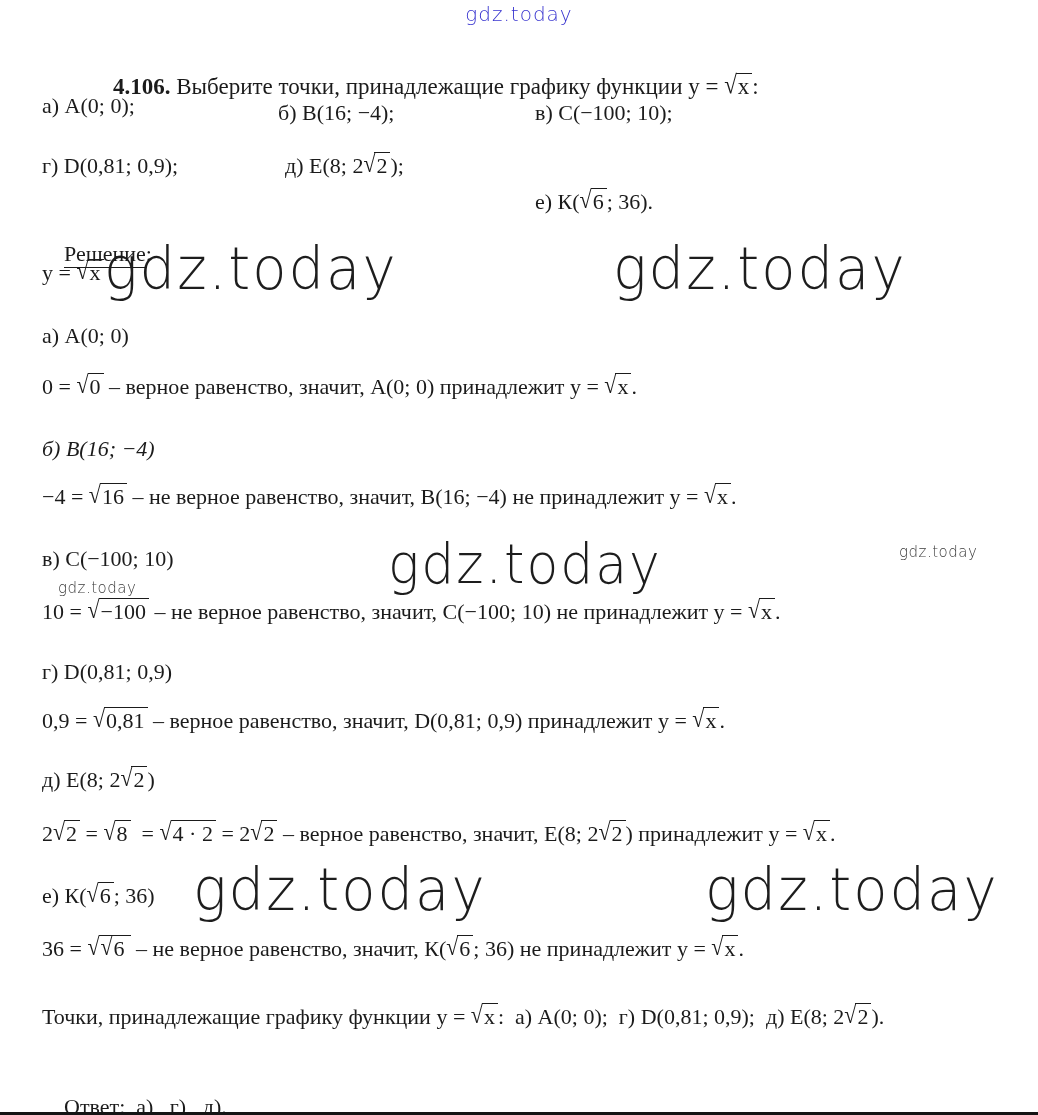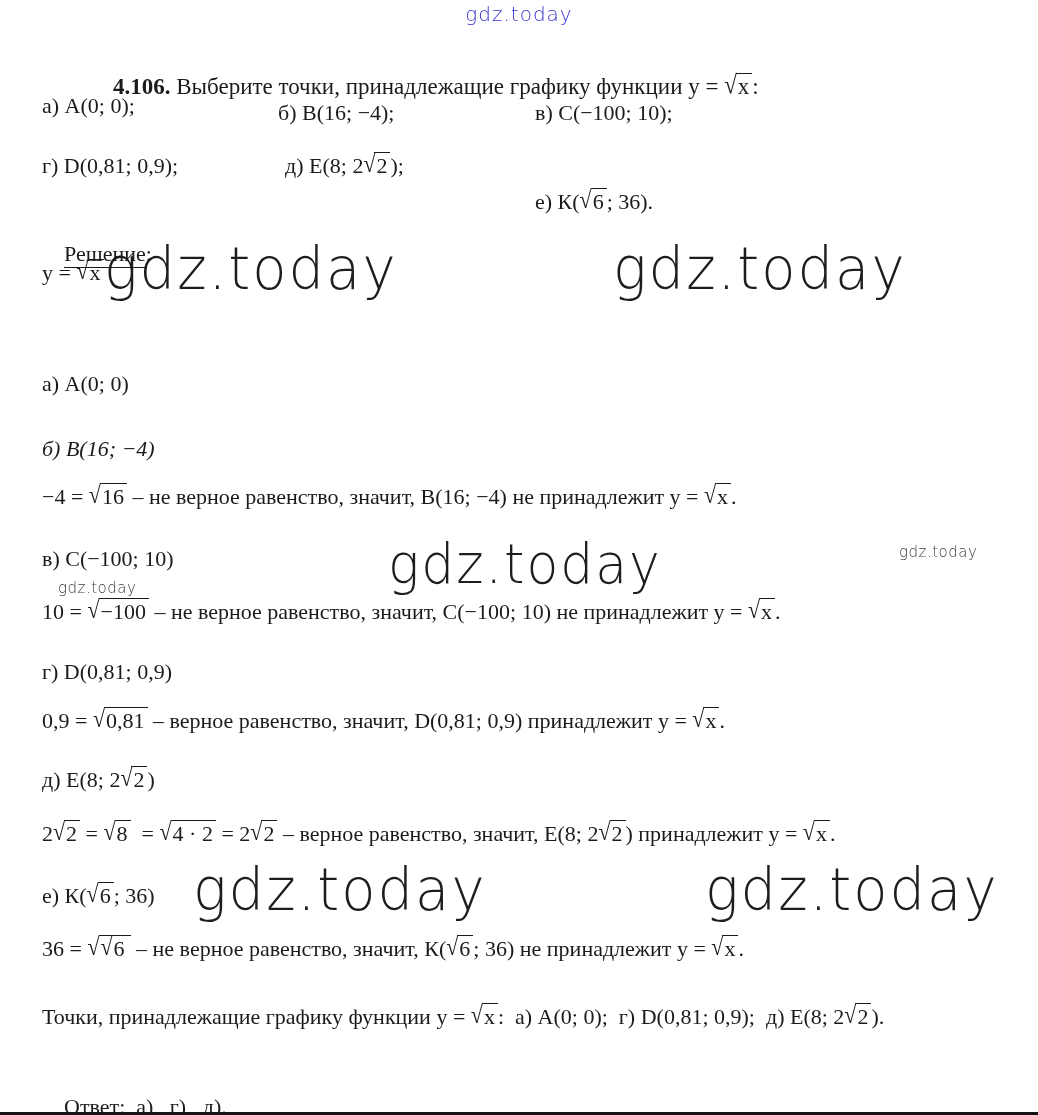--- a/index.html
+++ b/index.html
@@ -61,21 +61,22 @@
   <div class="line" style="top:151px;left:42px;">г) D(0,81; 0,9);</div>
   <div class="line" style="top:151px;left:285px;">д) E(8; 2<span class="sq"><span class="rs">√</span><span class="rd">2</span></span>);</div>
   <div class="line" style="top:151px;left:535px;margin-top:36px;">е) К(<span class="sq"><span class="rs">√</span><span class="rd">6</span></span>; 36).</div>
 
   <div class="line" style="top:209px;left:42px;">
     <span class="ul">Решение</span><span>:</span>
   </div>
 
   <div class="line" style="top:258px;left:42px;">y = <span class="sq"><span class="rs">√</span><span class="rd">x</span></span></div>
 
-  <div class="line" style="top:321px;left:42px;margin-top:48px;">а) A(0; 0)</div>
+  <div class="line" style="top:321px;left:42px;">а) A(0; 0)</div>
+  <div class="line" style="top:372px;left:42px;">0 = <span class="sq"><span class="rs">√</span><span class="rd">0</span></span> – верное равенство, значит, A(0; 0) принадлежит y = <span class="sq"><span class="rs">√</span><span class="rd">x</span></span>.</div>
 
   <div class="line" style="top:434px;left:42px;font-style:italic;">б) B(16; −4)</div>
   <div class="line" style="top:482px;left:42px;">−4 = <span class="sq"><span class="rs">√</span><span class="rd">16</span></span> – не верное равенство, значит, B(16; −4) не принадлежит y = <span class="sq"><span class="rs">√</span><span class="rd">x</span></span>.</div>
 
   <div class="line" style="top:544px;left:42px;text-align:right;">в) C(−100; 10)</div>
   <div class="line" style="top:597px;left:42px;">10 = <span class="sq"><span class="rs">√</span><span class="rd">−100</span></span> – не верное равенство, значит, C(−100; 10) не принадлежит y = <span class="sq"><span class="rs">√</span><span class="rd">x</span></span>.</div>
 
   <div class="line" style="top:657px;left:42px;text-align:right;">г) D(0,81; 0,9)</div>
   <div class="line" style="top:706px;left:42px;">0,9 = <span class="sq"><span class="rs">√</span><span class="rd">0,81</span></span> – верное равенство, значит, D(0,81; 0,9) принадлежит y = <span class="sq"><span class="rs">√</span><span class="rd">x</span></span>.</div>
 

